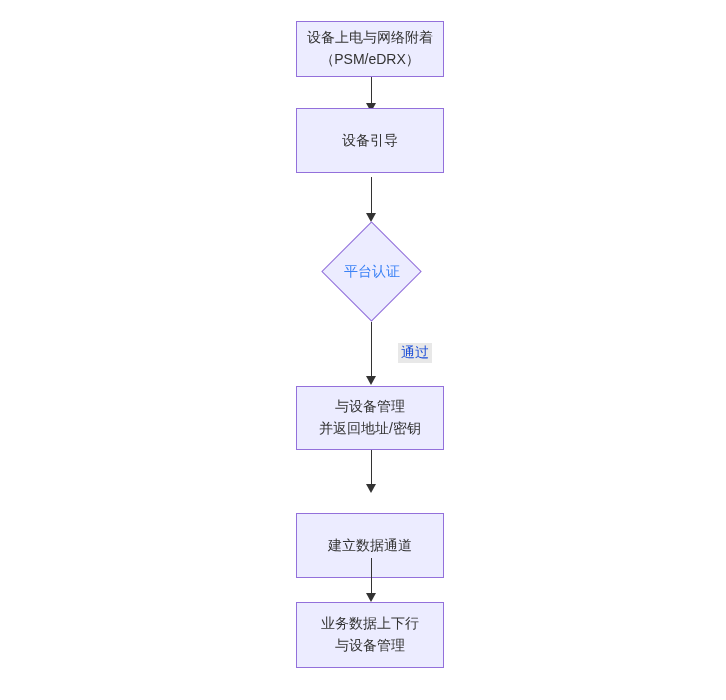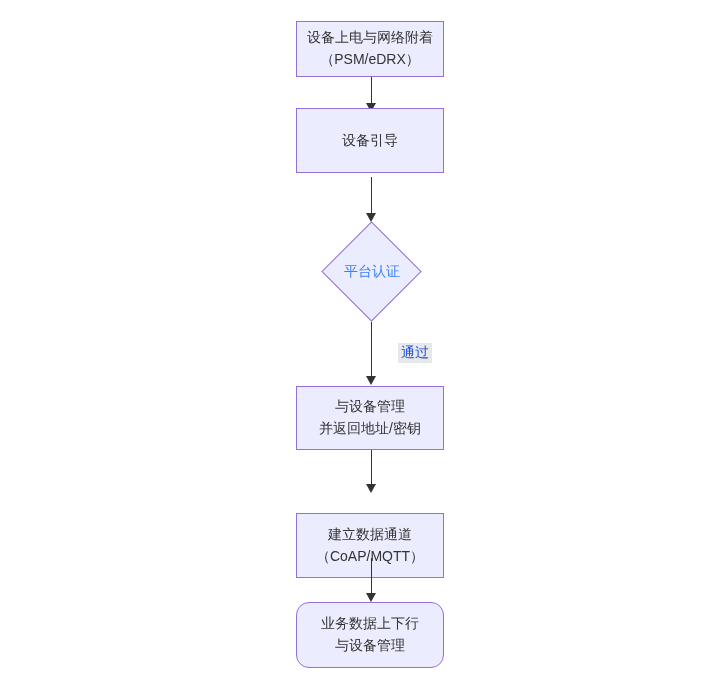--- a/index.html
+++ b/index.html
@@ -137,26 +137,25 @@
     <span>并返回地址/密钥</span>
   </div>
 
   <div class="arrow" style="top:450px;">
     <div class="line" style="height:34px;"></div>
     <div class="head"></div>
   </div>
 
   <div class="node-rect" style="top:493px; height:65px;margin-top:20px;">
     <span>建立数据通道</span>
-    <span>（CoAP/MQTT）</span>
   </div>
 
   <div class="arrow" style="top:558px;">
     <div class="line" style="height:35px;"></div>
     <div class="head"></div>
   </div>
 
-  <div class="node-rect" style="top:602px; height:66px;border-radius:13px;">
+  <div class="node-rect" style="top:602px; height:66px;">
     <span>业务数据上下行</span>
     <span>与设备管理</span>
   </div>
 
 </div>
 
 </body></html>

